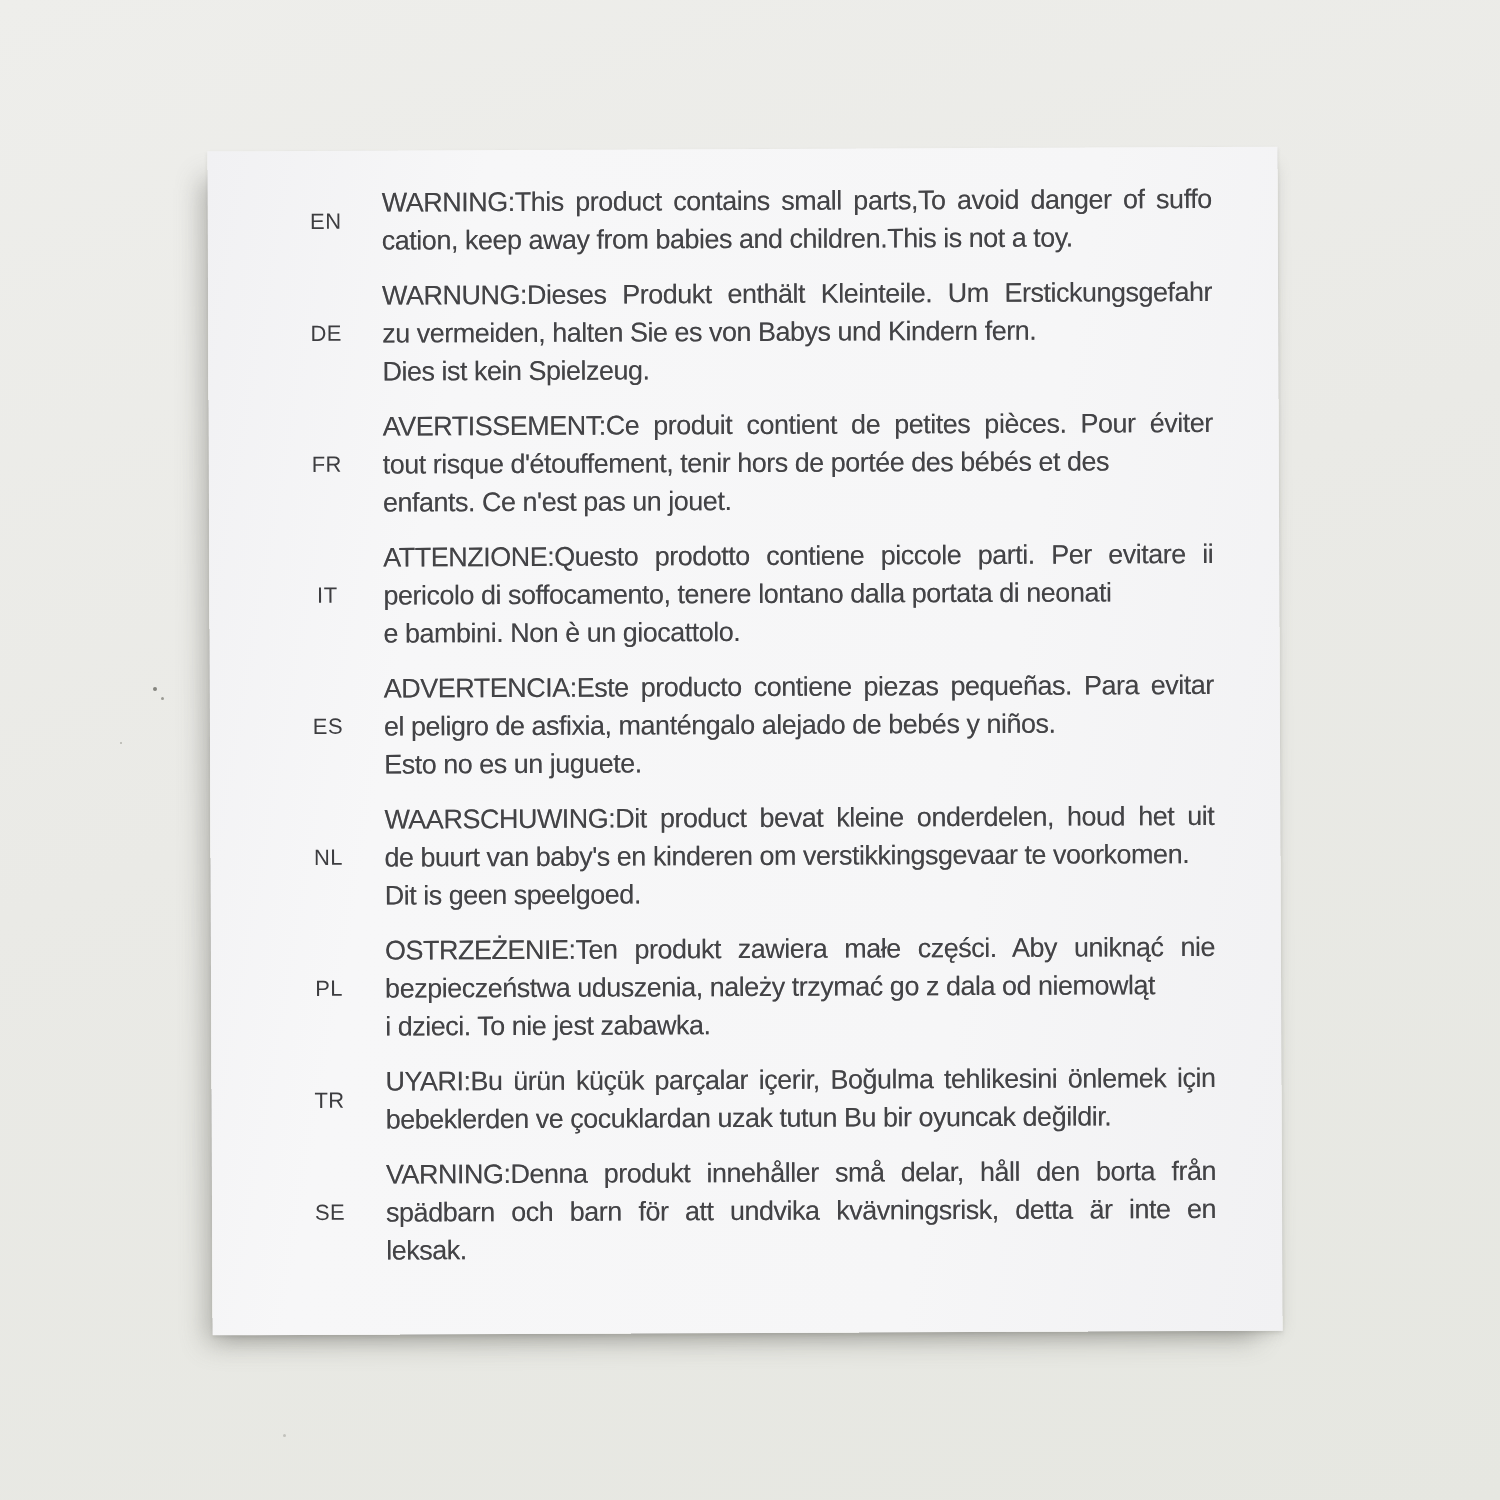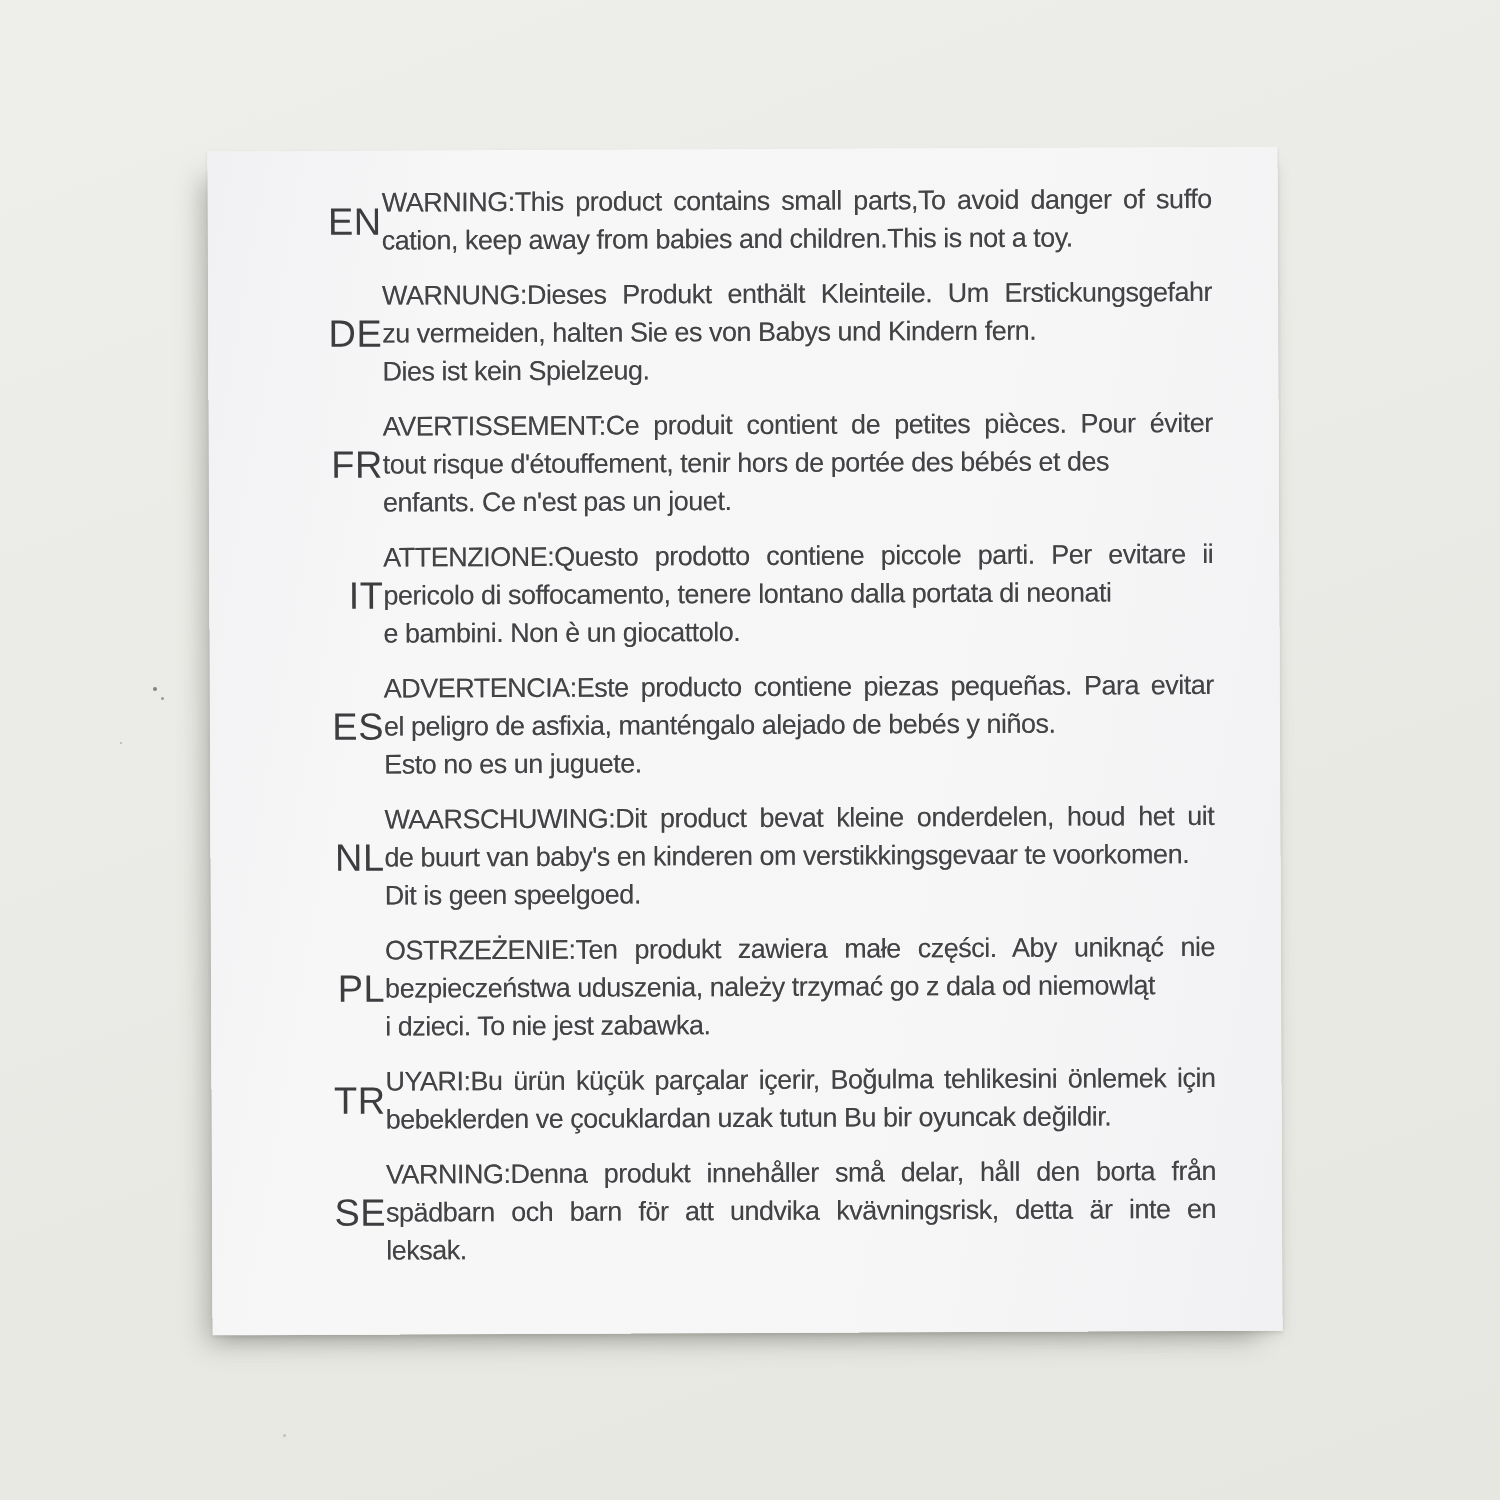--- a/index.html
+++ b/index.html
@@ -18,22 +18,22 @@
                6px 10px 16px -9px rgba(105,105,98,0.28),
                0 2px 4px rgba(110,110,104,0.18);
     box-sizing:border-box;
     padding:33px 66px 20px 62px;
     color:#414144;
   }
   .rows{width:100%;}
   .row{display:flex;align-items:center;margin-bottom:17px;}
   .row:last-child{margin-bottom:0;}
   .code{
-    width:112px;flex:0 0 112px;text-align:right;
-    font-size:38px;letter-spacing:0.5px;color:#3d3d40;
+    width:112px;flex:0 0 112px;text-align:center;
+    font-size:22px;letter-spacing:0.5px;color:#3d3d40;
   }
   .lines{flex:1;min-width:0;}
   .line{
     font-size:27px;line-height:38px;letter-spacing:-0.5px;
     text-align:justify;text-align-last:left;color:#434346;
     text-shadow:0 0 0.6px rgba(65,65,70,0.55);
   }
   
   .lines .line:first-child{text-align-last:justify;}
   

